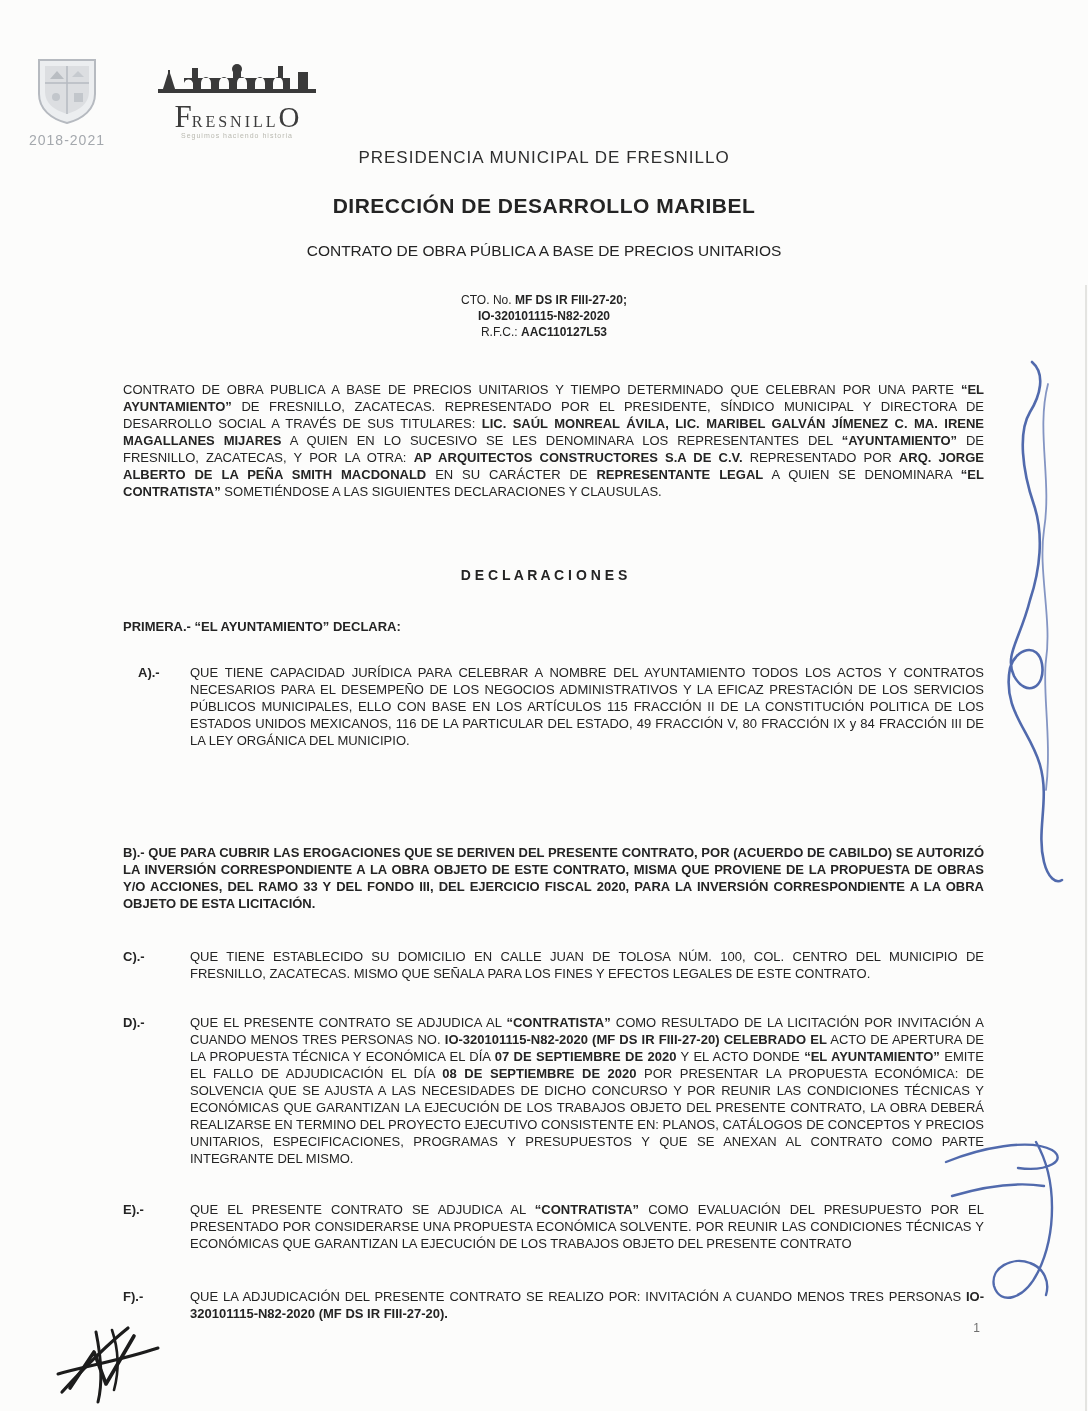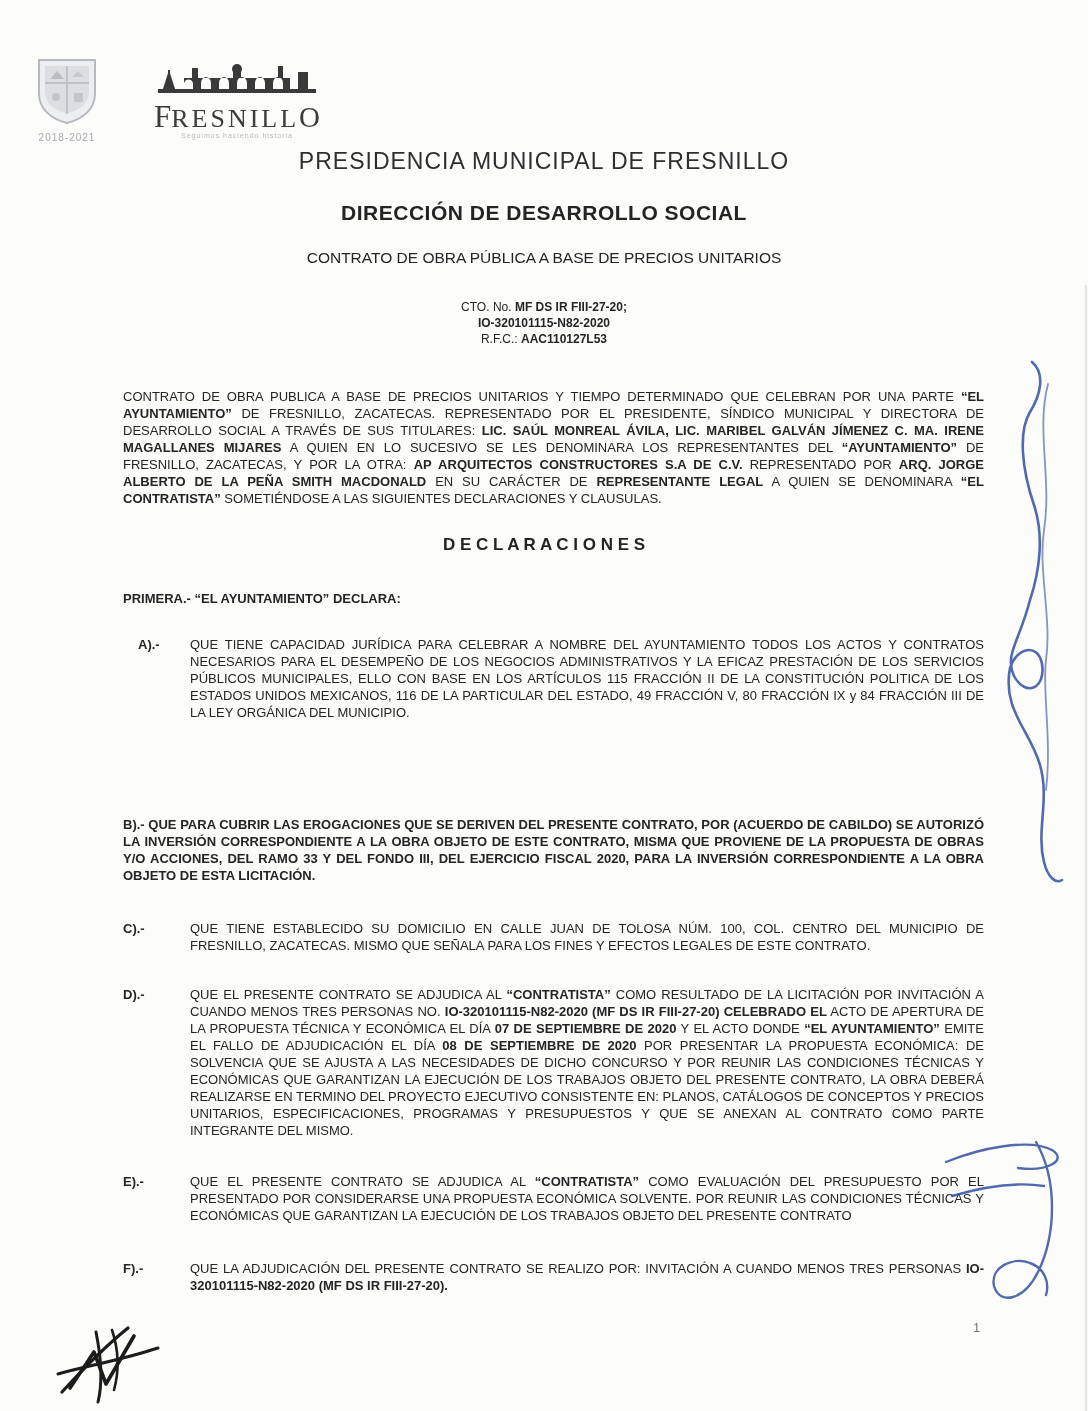--- a/index.html
+++ b/index.html
@@ -6,37 +6,37 @@
   html, body { margin: 0; padding: 0; background: #9aa0a6; }
   .page {
     width: 1088px; height: 1411px; margin: 0 auto; background: #fcfcfb;
     position: relative; font-family: "Liberation Sans", sans-serif;
     color: #242424; overflow: hidden; padding-top: 148px;
   }
   b { font-weight: bold; }
 
   
   .crest { position: absolute; left: 28px; top: 55px; width: 78px; text-align: center; }
-  .crest .years { font-size: 10px; color: #a4a8ad; letter-spacing: 1px; margin-top: 1px; }
+  .crest .years { font-size: 14px; color: #a4a8ad; letter-spacing: 1px; margin-top: 1px; }
   .logo { position: absolute; left: 148px; top: 56px; width: 178px; text-align: center; }
   .wordmark { font-family: "Liberation Serif", serif; color: #3c3c3c; line-height: 1; margin-top: 1px; white-space: nowrap; }
   .wordmark .wf { font-size: 31px; }
-  .wordmark .wm { font-size: 26px; letter-spacing: 3px; }
+  .wordmark .wm { font-size: 16px; letter-spacing: 3px; }
   .wordmark .wo { font-size: 29px; }
   .tagline { font-size: 7px; color: #b9b9b0; letter-spacing: 1px; }
 
   
-  .title { text-align: center; font-size: 23px; letter-spacing: 1px; color: #2e2e2e; }
+  .title { text-align: center; font-size: 17px; letter-spacing: 1px; color: #2e2e2e; }
   .subtitle { text-align: center; font-size: 21px; font-weight: bold; margin-top: 26px; letter-spacing: .5px; }
   .contract-type { text-align: center; font-size: 15.5px; font-weight: normal; margin-top: 24px; }
   .cto { text-align: center; font-size: 12px; margin-top: 32px; line-height: 1.35; }
 
   
   .intro { margin: 40px 104px 12px 123px; font-size: 13px; line-height: 17px; text-align: justify; }
-  .decl-heading { text-align: center; font-weight: bold; font-size: 17px; margin-top: 28px; }
+  .decl-heading { text-align: center; font-weight: bold; font-size: 14px; margin-top: 67px; }
   .primera { margin: 36px 104px 0 123px; font-weight: bold; font-size: 13px; }
   .decl-item { display: flex; margin: 30px 104px 0 123px; font-size: 13px; line-height: 17px; }
   .decl-label { width: 67px; flex: 0 0 67px; font-weight: bold; }
   .decl-item.indent-a .decl-label { padding-left: 15px; }
   .decl-item.item-b { margin-top: 28px; flex-direction: column; }
   .decl-item.item-c { margin-top: 36px; }
   .decl-item.item-d { margin-top: 32px; }
   .decl-item.item-e { margin-top: 34px; }
   .decl-item.item-f { margin-top: 36px; }
   .decl-text { flex: 1; text-align: justify; }
@@ -74,21 +74,21 @@
       <circle cx="81" cy="13" r="5" fill="#3a3a3a"></circle>
       <rect x="77" y="13" width="8" height="9" fill="#3a3a3a"></rect>
       <rect x="122" y="10" width="5" height="12" fill="#3a3a3a"></rect>
       <rect x="142" y="16" width="10" height="17" fill="#3a3a3a"></rect>
     </svg>
     <div class="wordmark"><span class="wf">F</span><span class="wm">RESNILL</span><span class="wo">O</span></div>
     <div class="tagline">Seguimos haciendo historia</div>
   </div>
 
   <div class="title">PRESIDENCIA MUNICIPAL DE FRESNILLO</div>
-  <div class="subtitle">DIRECCIÓN DE DESARROLLO SOCIAL</div>
+  <div class="subtitle">DIRECCIÓN DE DESARROLLO MARIBEL</div>
   <div class="contract-type">CONTRATO DE OBRA PÚBLICA A BASE DE PRECIOS UNITARIOS</div>
 
   <div class="cto">
     <div><span>CTO. No. </span><b>MF DS IR FIII-27-20;</b></div>
     <div><b>IO-320101115-N82-2020</b></div>
     <div><span>R.F.C.: </span><b>AAC110127L53</b></div>
   </div>
 
   <div class="intro"><span>CONTRATO DE OBRA PUBLICA A BASE DE PRECIOS UNITARIOS Y TIEMPO DETERMINADO QUE CELEBRAN POR UNA PARTE </span><b>“EL AYUNTAMIENTO”</b><span> DE FRESNILLO, ZACATECAS. REPRESENTADO POR EL PRESIDENTE, SÍNDICO MUNICIPAL Y DIRECTORA DE DESARROLLO SOCIAL  A TRAVÉS DE SUS TITULARES: </span><b>LIC. SAÚL MONREAL ÁVILA,  LIC. MARIBEL GALVÁN JÍMENEZ C. MA. IRENE MAGALLANES MIJARES</b><span> A QUIEN EN LO SUCESIVO SE LES DENOMINARA LOS REPRESENTANTES DEL </span><b>“AYUNTAMIENTO”</b><span> DE FRESNILLO, ZACATECAS, Y POR LA OTRA: </span><b>AP ARQUITECTOS CONSTRUCTORES S.A DE C.V.</b><span> REPRESENTADO POR </span><b>ARQ. JORGE ALBERTO DE LA PEÑA SMITH MACDONALD</b><span>  EN SU CARÁCTER DE </span><b>REPRESENTANTE LEGAL</b><span> A QUIEN SE DENOMINARA </span><b>“EL CONTRATISTA”</b><span> SOMETIÉNDOSE A LAS SIGUIENTES DECLARACIONES Y CLAUSULAS.</span></div>
 

